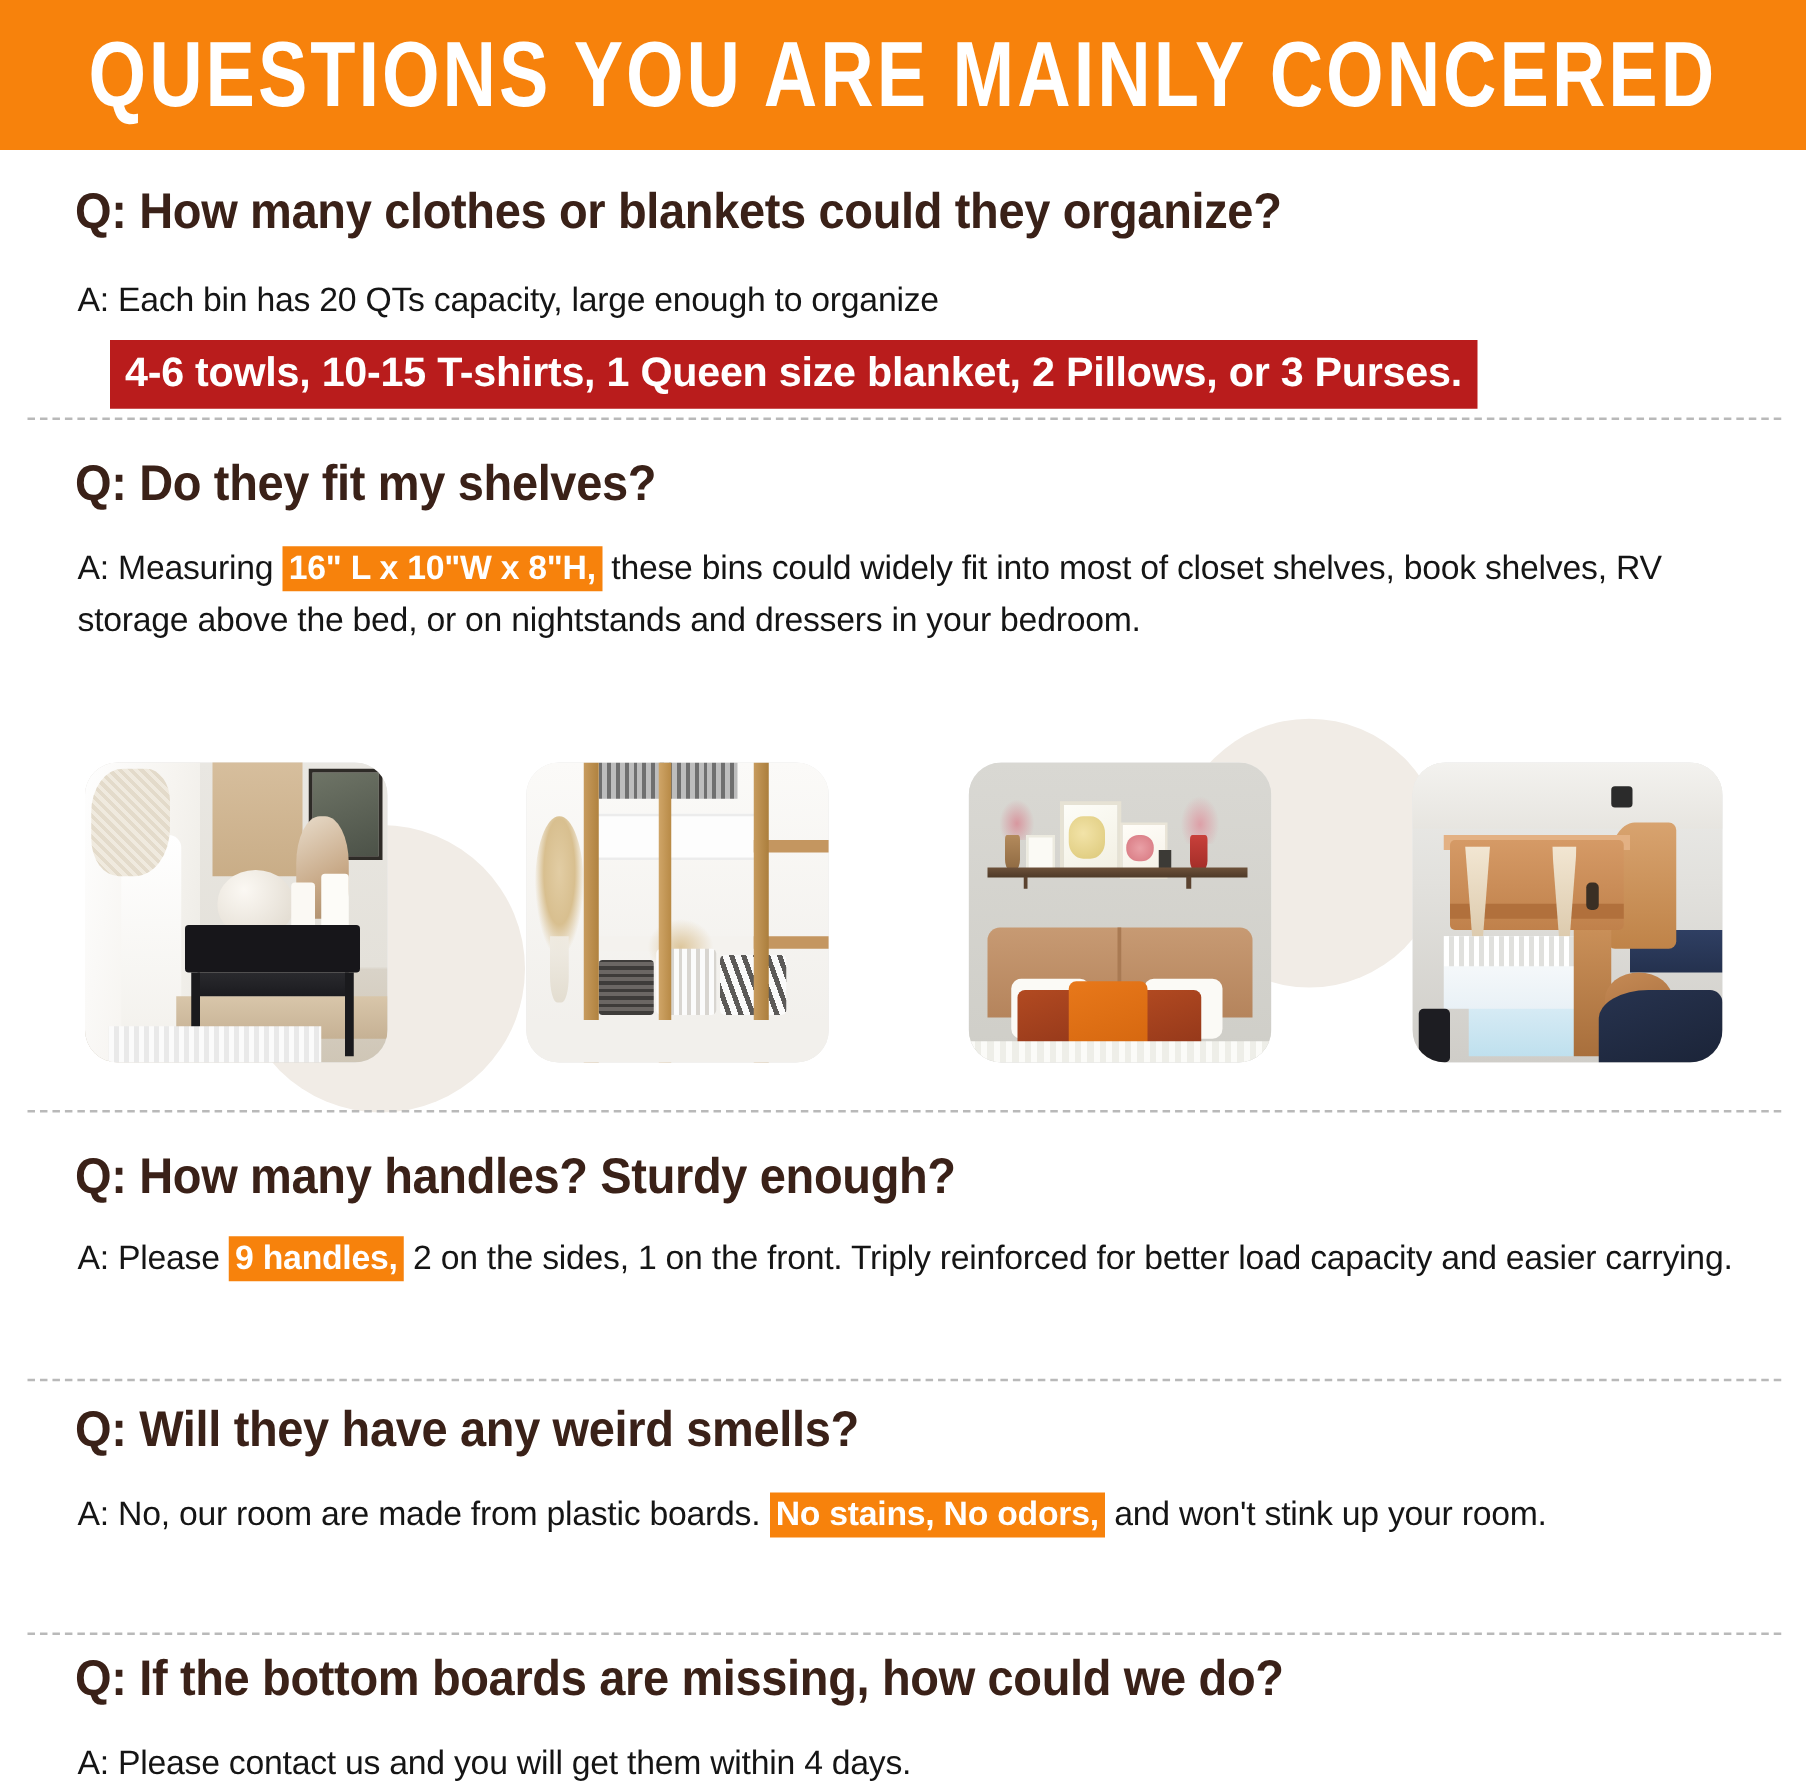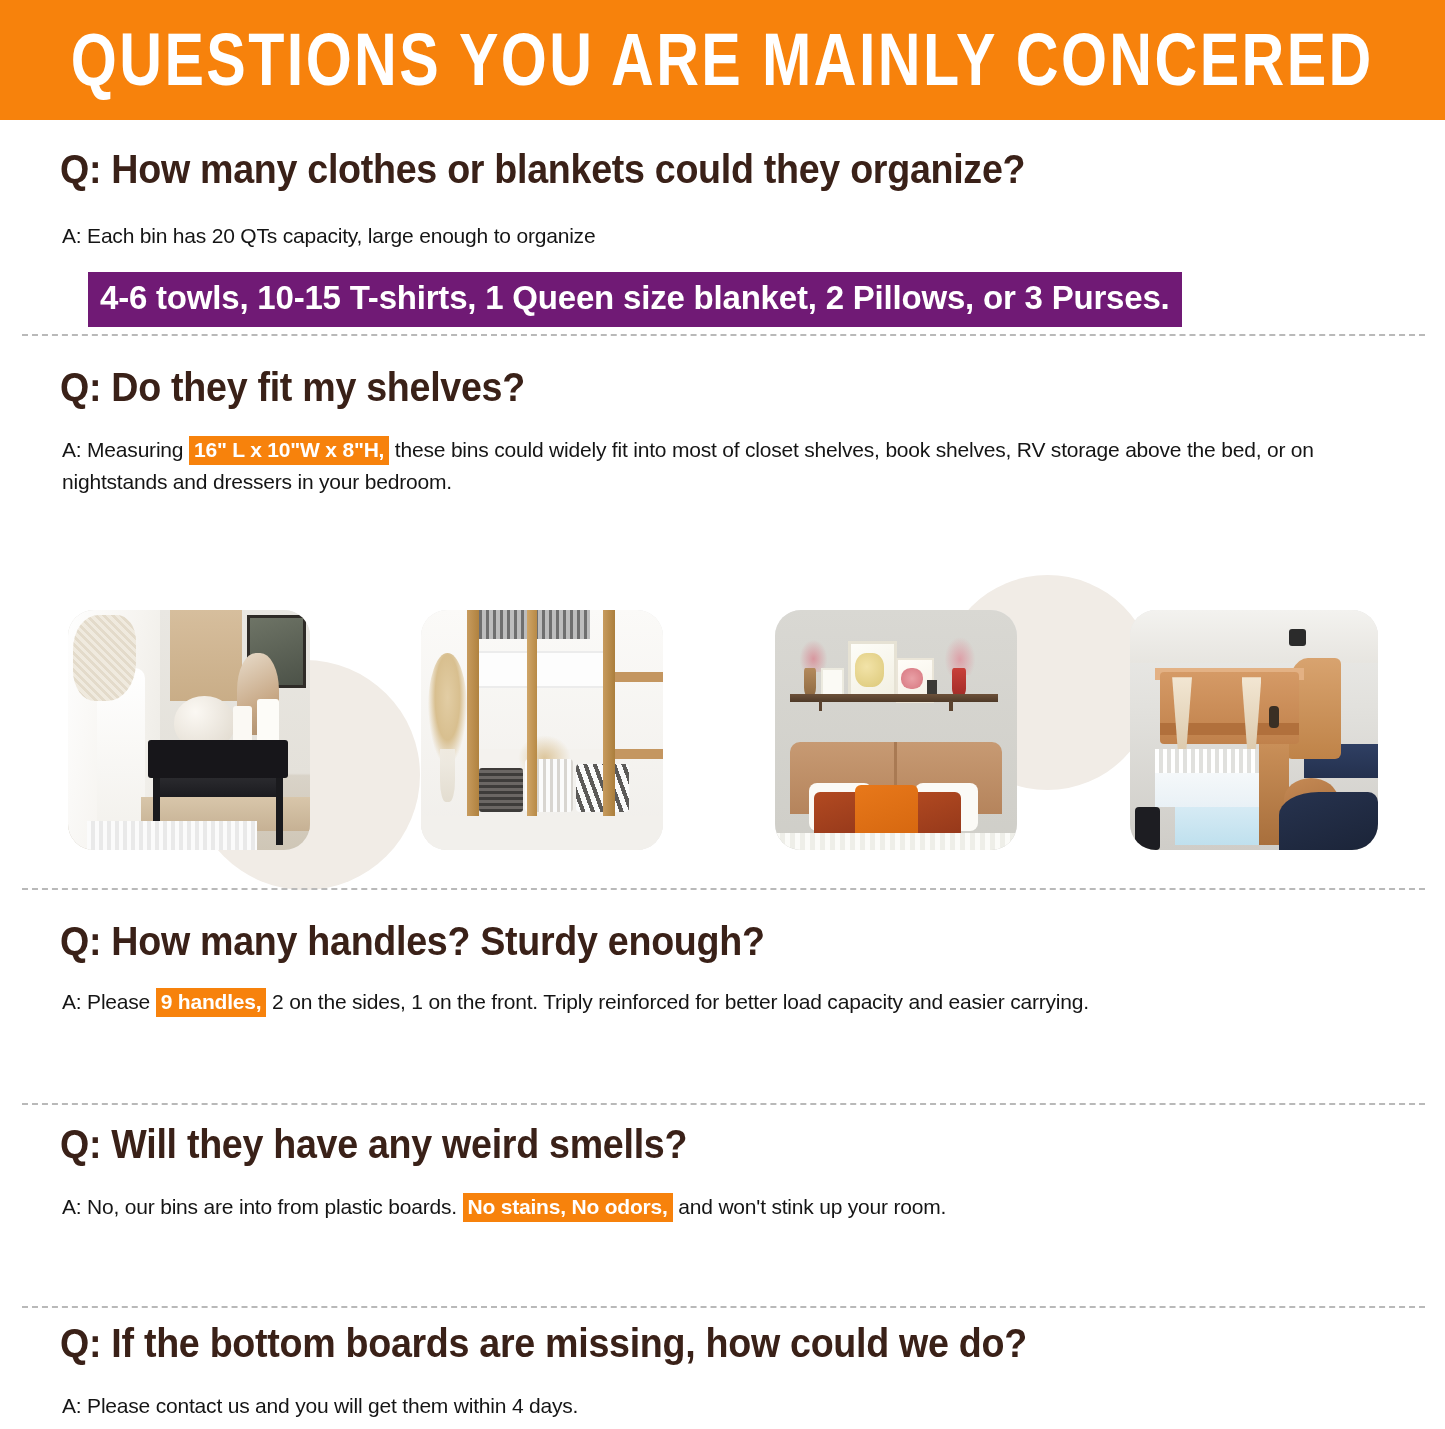--- a/index.html
+++ b/index.html
@@ -64,39 +64,39 @@
     margin: 0;
     padding: 0;
     transform: scaleX(0.94);
     transform-origin: left center;
   }
 
   .a-line {
     color: #151515;
     font-family: "Liberation Sans", sans-serif;
     font-weight: normal;
-    font-size: 21px;
+    font-size: 27px;
     line-height: 1.54;
     margin: 0;
     padding: 0;
     letter-spacing: -0.2px;
   }
 
   .hl {
     background: #F7820C;
     color: #ffffff;
     font-weight: bold;
     padding: 2px 5px 4px 5px;
     box-decoration-break: clone;
     -webkit-box-decoration-break: clone;
   }
 
   .band {
     display: inline-block;
-    background: #701a75;
+    background: #b91c1c;
     color: #ffffff;
     font-weight: bold;
     font-size: 33px;
     letter-spacing: -0.2px;
     padding: 7px 12px 9px 12px;
     line-height: 1.18;
   }
 
   .divider {
     position: absolute;
@@ -394,21 +394,21 @@
     <div class="q-line" style="position:absolute; left:60px; top:22px;">Q: How many handles? Sturdy enough?</div>
     <div class="a-line" style="position:absolute; left:62px; top:88px; width:1345px;">
       <span>A: Please </span><span class="hl">9 handles,</span><span> 2 on the sides, 1 on the front. Triply reinforced for better load capacity and easier carrying.</span>
     </div>
     <div class="divider" style="top:205px;"></div>
   </div>
 
   <div class="section" style="position:absolute; left:0; top:985px; width:1445px;">
     <div class="q-line" style="position:absolute; left:60px; top:18px;">Q: Will they have any weird smells?</div>
     <div class="a-line" style="position:absolute; left:62px; top:86px; width:1360px;">
-      <span>A: No, our bins are into from plastic boards. </span><span class="hl">No stains, No odors,</span><span> and won't stink up your room.</span>
+      <span>A: No, our room are made from plastic boards. </span><span class="hl">No stains, No odors,</span><span> and won't stink up your room.</span>
     </div>
     <div class="divider" style="top:201px;"></div>
   </div>
 
   <div class="section" style="position:absolute; left:0; top:1188px; width:1445px;">
     <div class="q-line" style="position:absolute; left:60px; top:14px;">Q: If the bottom boards are missing, how could we do?</div>
     <div class="a-line" style="position:absolute; left:62px; top:82px;">A: Please contact us and you will get them within 4 days.</div>
   </div>
 
 </div>

